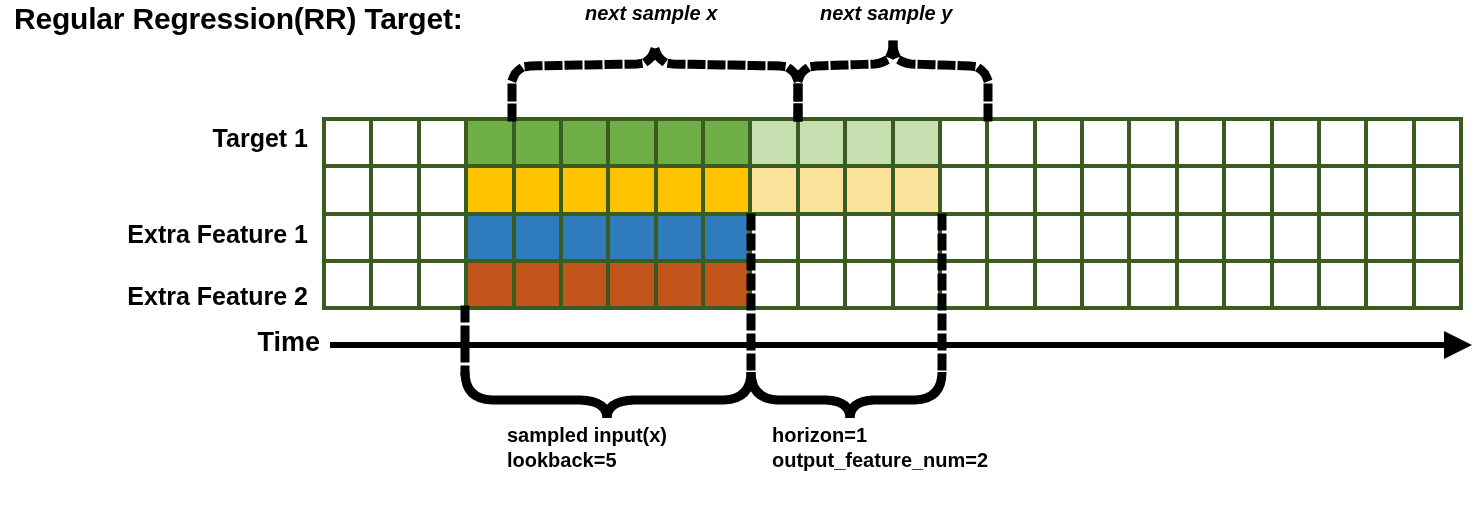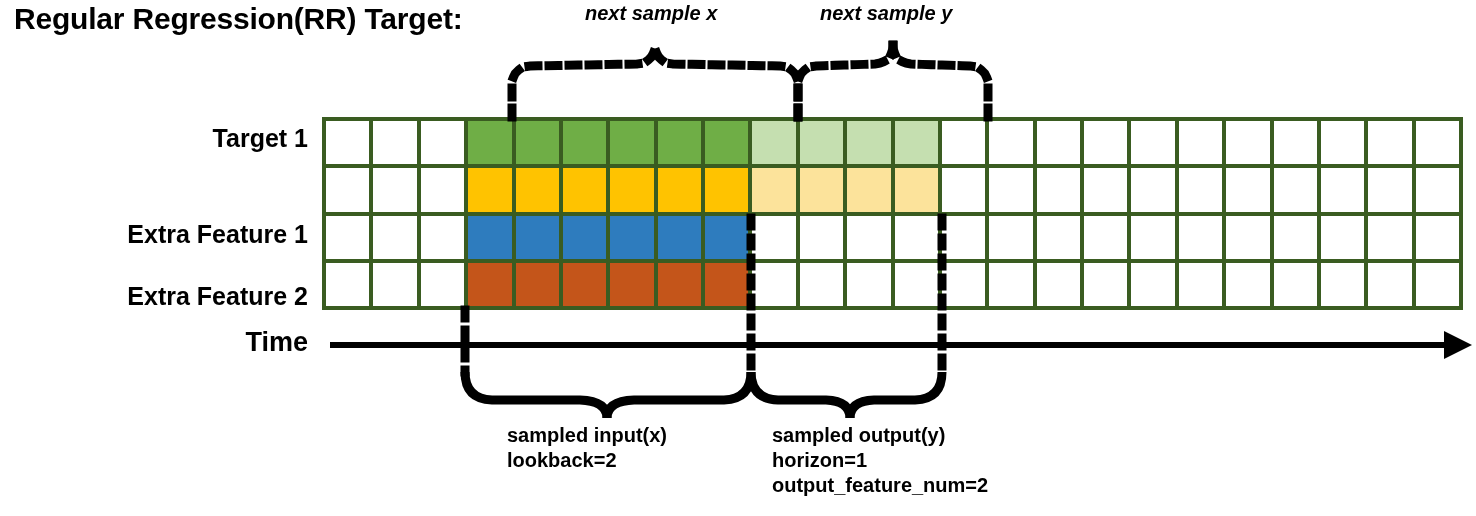--- a/index.html
+++ b/index.html
@@ -44,21 +44,21 @@
     grid-template-columns:repeat(24,1fr);
     grid-template-rows:repeat(4,1fr);
     gap:4px;
     padding:4px;
     box-sizing:border-box;
   }
   .cell{background:#ffffff;}
 
   
   .time-label{
-    position:absolute;left:0;top:327px;width:308px;
+    position:absolute;left:12px;top:327px;width:308px;
     text-align:right;font-size:27px;font-weight:700;
   }
   .time-axis{
     position:absolute;left:330px;top:342px;
     width:1132px;height:6px;background:#000;
   }
   .time-arrow{
     position:absolute;left:1444px;top:331px;
     width:0;height:0;
     border-top:14px solid transparent;
@@ -222,22 +222,21 @@
     </g>
 
     <g fill="none" stroke="#000" stroke-width="9" stroke-linecap="butt">
       <path d="M751,372 Q751,399 778,400 L826,400 Q850,401 850,418"></path>
       <path d="M942,372 Q942,399 915,400 L874,400 Q850,401 850,418"></path>
     </g>
   </svg>
 
   <div class="caption left">
     <div>sampled input(x)</div>
-    <div>lookback=2</div>
+    <div>lookback=5</div>
   </div>
 
   <div class="caption right">
-    <div>sampled output(y)</div>
     <div>horizon=1</div>
     <div>output_feature_num=2</div>
   </div>
 
 </div>
 
 </body></html>

